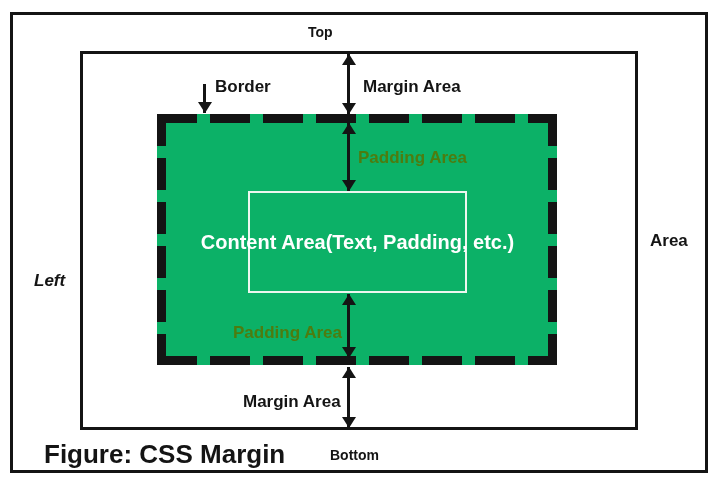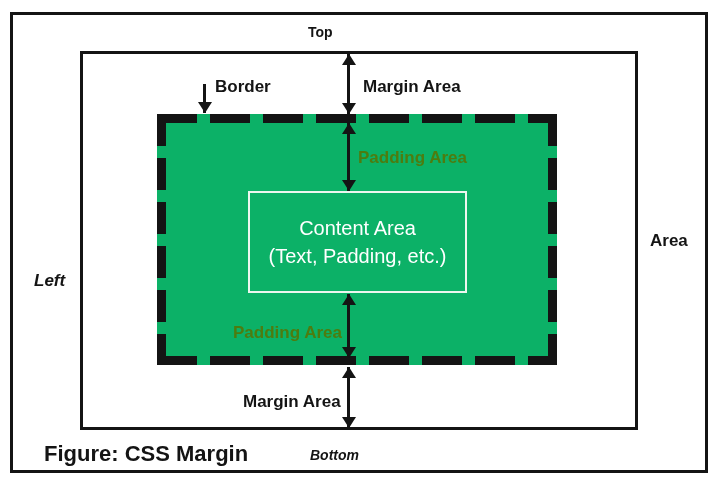--- a/index.html
+++ b/index.html
@@ -52,41 +52,41 @@
     background: repeating-linear-gradient(180deg, var(--ink) 0 32px, transparent 32px 44px);
   }
   .edge-left { left: 0; }
   .edge-right { right: 0; }
   .content-box {
     position: absolute;
     left: 248px; top: 191px;
     width: 219px; height: 102px;
     border: 2px solid var(--content_border);
     display: flex;
-    flex-direction: column;
+    flex-direction: row;
     align-items: center;
     justify-content: center;
     color: #ffffff;
-    font-weight: 400;
+    font-weight: 700;
     font-size: 20px;
     line-height: 28px;
     text-align: center;
     white-space: nowrap;
   }
   .lbl {
     position: absolute;
     color: var(--ink);
     font-weight: 700;
     font-size: 17px;
     white-space: nowrap;
     line-height: 20px;
   }
   .lbl-white { color: #4d7c0f; }
   .lbl-big { font-size: 14px; }
-  .caption { font-size: 22px; }
+  .caption { font-size: 26px; }
   .brand { color: var(--brand_blue); font-size: 19px; }
   
   .varrow, .sarrow {
     position: absolute;
     width: 3px;
     background: var(--ink);
   }
   .varrow::before {
     content: "";
     position: absolute;
@@ -135,15 +135,15 @@
 
   <span class="lbl lbl-big" style="left:308px; top:22px;">Top</span>
   <span class="lbl" style="left:175px; top:77px;margin-left:40px;">Border</span>
   <span class="lbl" style="left:363px; top:77px;">Margin Area</span>
   <span class="lbl lbl-white" style="left:358px; top:148px;">Padding Area</span>
   <span class="lbl lbl-white" style="left:233px; top:323px;">Padding Area</span>
   <span class="lbl" style="left:243px; top:392px;">Margin Area</span>
   <span class="lbl" style="left:34px;  top:271px;font-style:italic;">Left</span>
   <span class="lbl" style="left:650px; top:231px;">Area</span>
   <span class="lbl caption" style="left:44px;  top:444px;">Figure: CSS Margin</span>
-  <span class="lbl lbl-big" style="left:310px; top:445px;font-style:italic;">Bottom</span>
+  <span class="lbl lbl-big" style="left:330px; top:445px;">Bottom</span>
 
 </div>
 
 </body></html>

